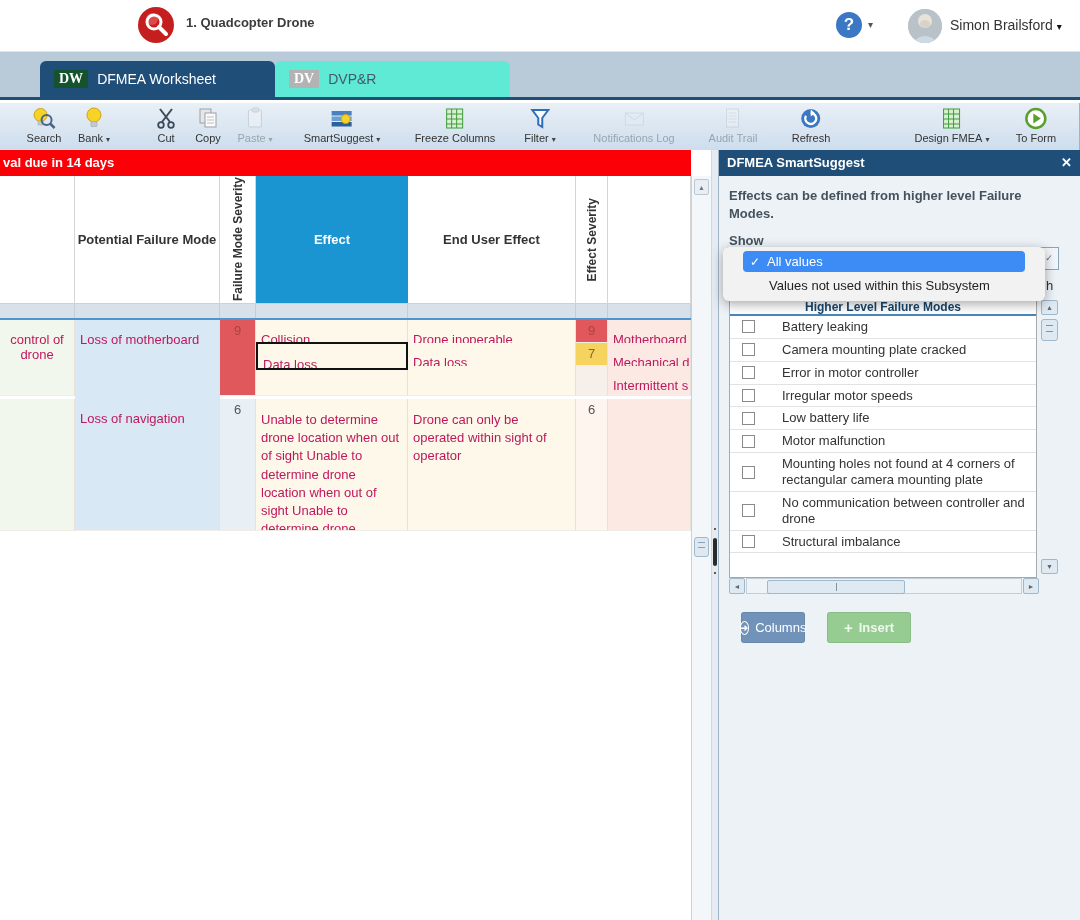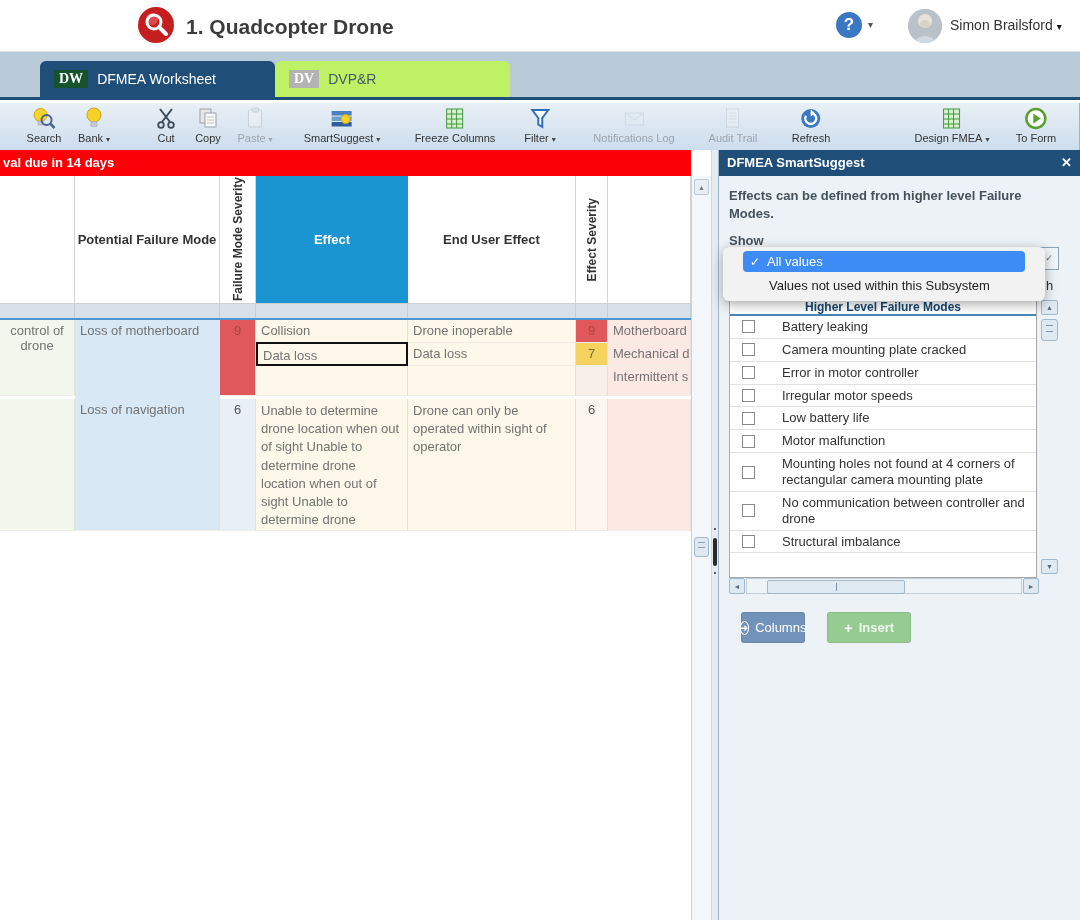--- a/index.html
+++ b/index.html
@@ -8,33 +8,33 @@
     --connect-blue:#7193ba; --insert-green:#96cc92;
   }
   *{box-sizing:border-box;}
   html,body{margin:0;padding:0;}
   body{width:1080px;height:920px;position:relative;overflow:hidden;
        font-family:"Liberation Sans",sans-serif;background:#fff;color:#333;}
 
   
   .topbar{position:absolute;top:0;left:0;width:1080px;height:52px;background:#fff;border-bottom:1px solid #e3e3e3;}
   .logo{position:absolute;left:137px;top:6px;width:38px;height:38px;}
-  .apptitle{position:absolute;left:186px;top:15px;font-size:21px;font-weight:bold;color:#3c3c3c;}
+  .apptitle{position:absolute;left:186px;top:15px;font-size:13px;font-weight:bold;color:#3c3c3c;}
   .help{position:absolute;left:836px;top:12px;width:26px;height:26px;border-radius:50%;
         background:#3b78c3;color:#fff;font-weight:bold;font-size:17px;text-align:center;line-height:26px;cursor:pointer;}
   .help-caret{position:absolute;left:868px;top:19px;font-size:10px;color:#555;}
   .avatar{position:absolute;left:908px;top:9px;width:34px;height:34px;border-radius:50%;overflow:hidden;background:#cdd4da;}
   .username{position:absolute;left:950px;top:17px;font-size:14px;color:#333;cursor:pointer;}
   .username .caret{font-size:10px;color:#111;margin-left:4px;}
 
   
   .tabstrip{position:absolute;top:52px;left:0;width:1080px;height:48px;background:#b9cbd9;border-bottom:3px solid var(--accent-navy);}
   .tab{position:absolute;bottom:0;height:36px;border-radius:6px 6px 0 0;display:flex;align-items:center;gap:9px;padding:0 14px;font-size:14px;cursor:pointer;}
   .tab.active{left:40px;width:235px;background:var(--accent-navy);color:#fff;}
-  .tab.inactive{left:275px;width:235px;background:#bef264;color:#46586b;}
+  .tab.inactive{left:275px;width:235px;background:#5eead4;color:#46586b;}
   .badge{font-family:"Liberation Serif",serif;font-weight:bold;font-size:14px;padding:1px 5px;color:#fff;}
   .badge.dw{background:#14532d;}
   .badge.dv{background:#b3b3b3;}
 
   
   .toolbar{position:absolute;top:103px;left:0;width:1080px;height:47px;
            background:linear-gradient(#e9f0f6,#cddded);border-right:1px solid #9fb4c6;}
   .titem{position:absolute;top:3px;transform:translateX(-50%);text-align:center;font-size:11px;color:#333;cursor:pointer;white-space:nowrap;}
   .titem .ticon{display:block;width:26px;height:25px;margin:0 auto 1px;}
   .titem.disabled{color:#98a5af;cursor:default;}
@@ -45,21 +45,21 @@
   
   .banner{position:absolute;top:150px;left:0;width:691px;height:26px;background:var(--banner-red);
           color:#fff;font-weight:bold;font-size:13px;line-height:25px;padding-left:3px;}
   .grid{position:absolute;top:176px;left:0;width:691px;height:744px;background:#fff;}
   .gh{position:absolute;top:0;height:128px;background:#fff;border-right:1px solid #d5d5d5;border-bottom:1px solid #d0d0d0;
       display:flex;align-items:center;justify-content:center;text-align:center;font-weight:bold;font-size:13px;color:#333;cursor:pointer;}
   .gh .rot{transform:rotate(180deg);writing-mode:vertical-rl;font-size:12px;white-space:nowrap;}
   .gh.effect{background:var(--effect-blue);color:#fff;border-right:none;}
   .band{position:absolute;top:128px;height:14px;background:#d8e1e9;border-right:1px solid #c3ced9;}
   .blueline{position:absolute;top:142px;left:0;width:691px;height:2px;background:#4e96d2;}
-  .cell{position:absolute;font-size:13px;color:#737373;padding:3px 5px;border-right:1px solid #e6e2da;border-bottom:1px solid #efede6;overflow:hidden;cursor:cell;}
+  .cell{position:absolute;font-size:13px;color:#be185d;padding:12px 5px;border-right:1px solid #e6e2da;border-bottom:1px solid #efede6;overflow:hidden;cursor:cell;}
   .bg-green{background:#f2f7ed;} .bg-blue{background:#d9e8f5;} .bg-cream{background:#fdf8e9;}
   .bg-pink{background:#fce9e4;} .bg-sevred{background:var(--sev-red);} .bg-sevyellow{background:var(--sev-yellow);}
   .bg-lt{background:#e8eff5;} .bg-cream2{background:#f7efe9;}
   .num{text-align:center;padding:3px 0;}
   .sel{border:2px solid #111 !important;z-index:3;line-height:18px;}
   .nowrap{white-space:nowrap;}
   .ctr{text-align:center;}
 
   
   .vscroll{position:absolute;top:176px;left:691px;width:20px;height:744px;background:#f3f7fa;border-left:1px solid #c9d2da;}

